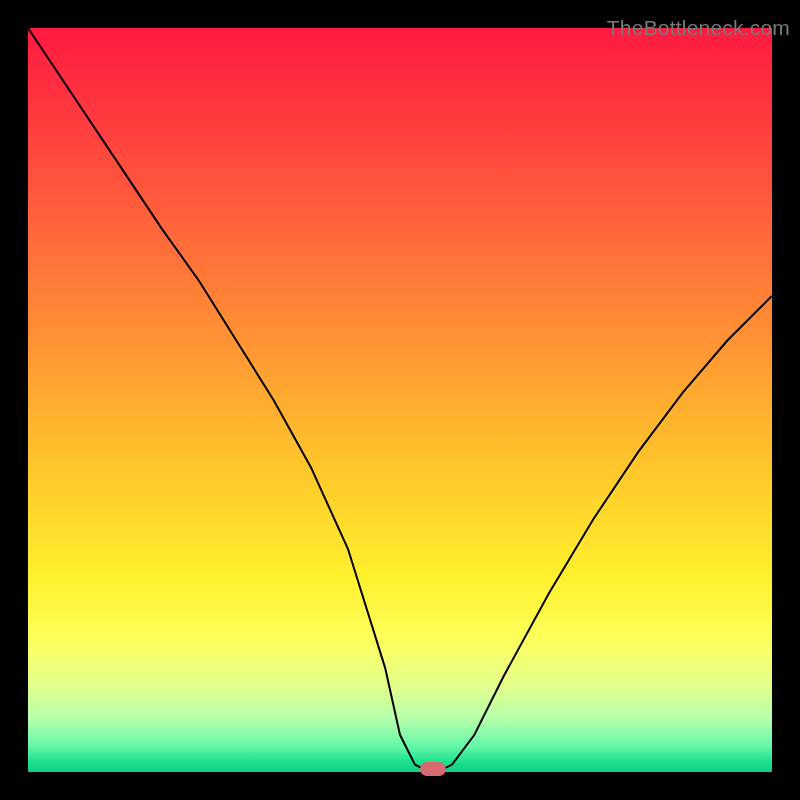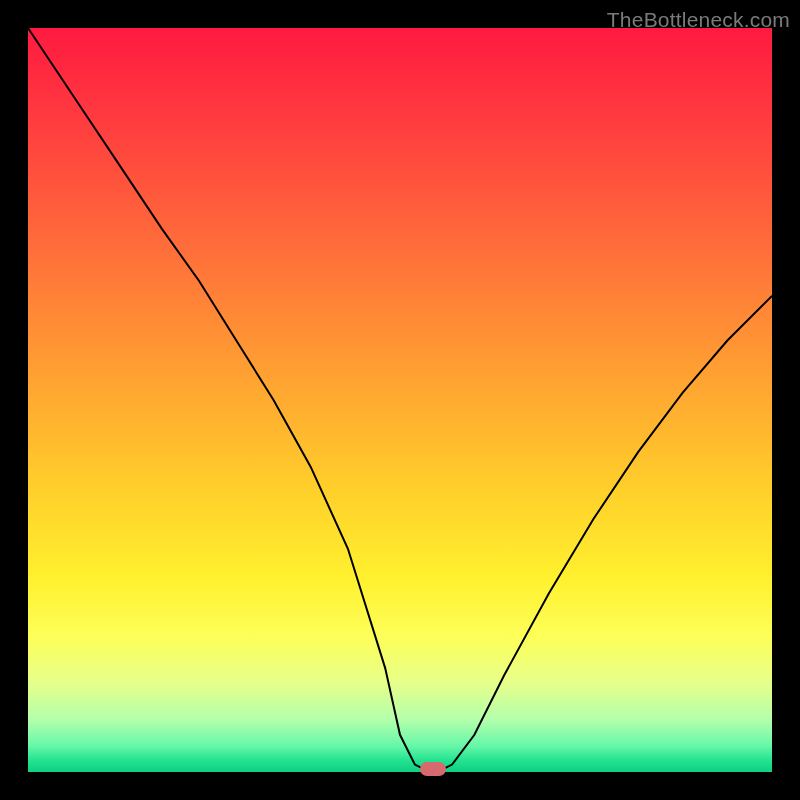--- a/index.html
+++ b/index.html
@@ -12,21 +12,21 @@
     font-family: Arial, Helvetica, sans-serif;
   }
   .frame {
     position: relative;
     width: 800px;
     height: 800px;
     background: #000;
   }
   .watermark {
     position: absolute;
-    top: 8px;
+    top: 16px;
     right: 10px;
     color: #7a7a7a;
     font-size: 21px;
     font-weight: 500;
     letter-spacing: 0.2px;
     z-index: 5;
   }
   svg.plot {
     position: absolute;
     left: 28px;

